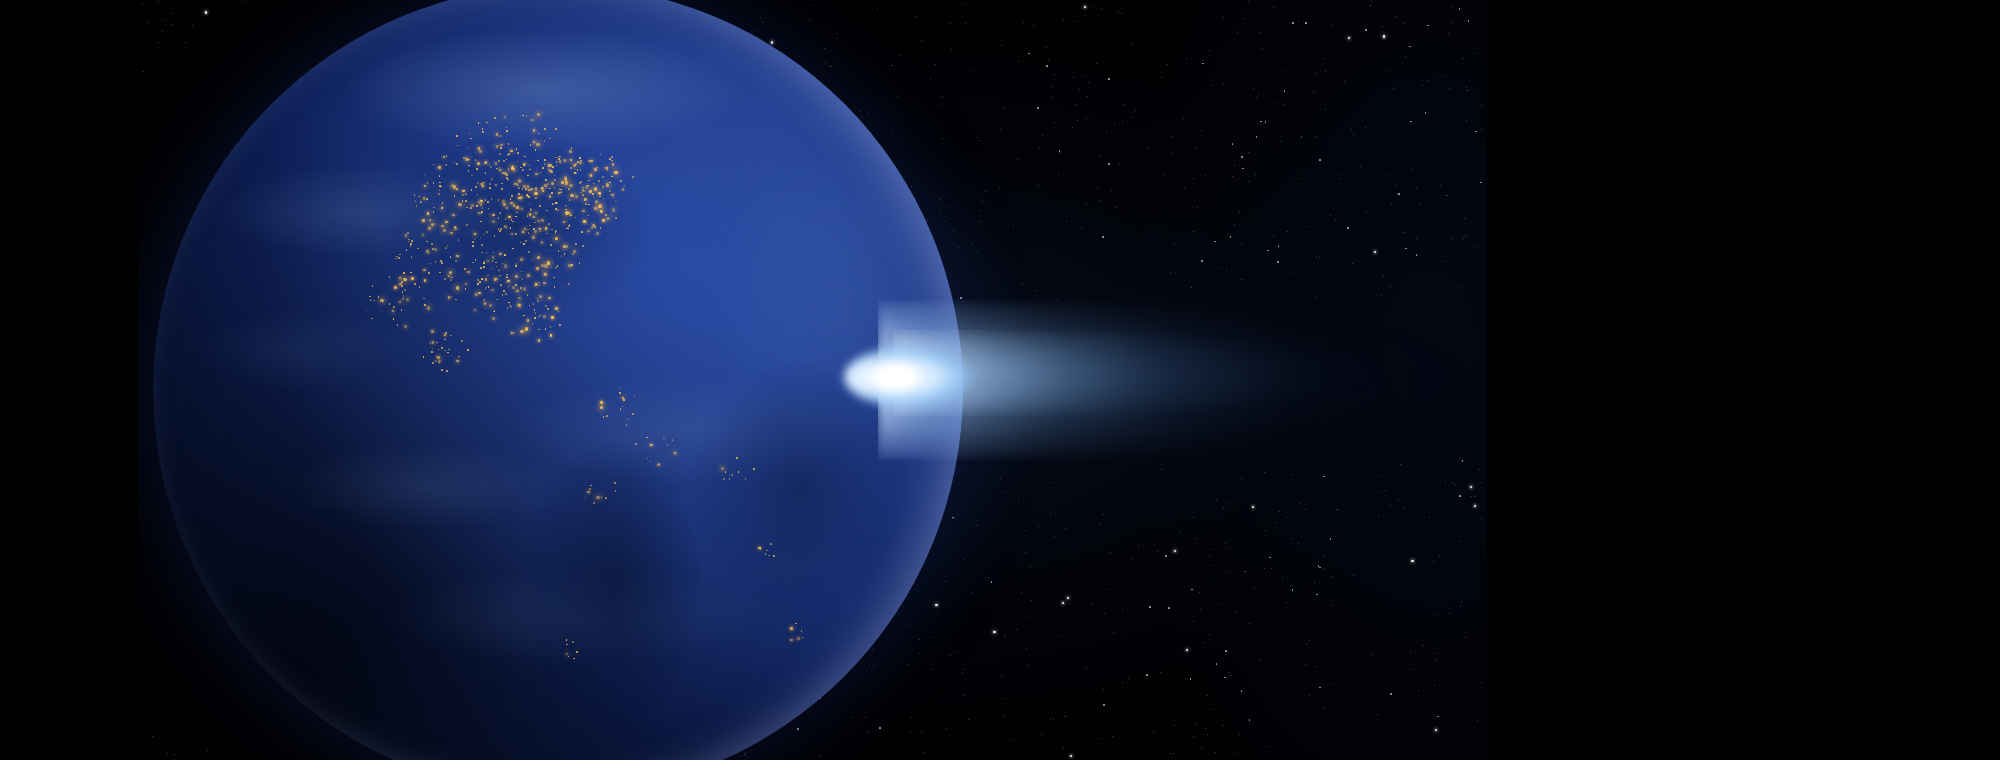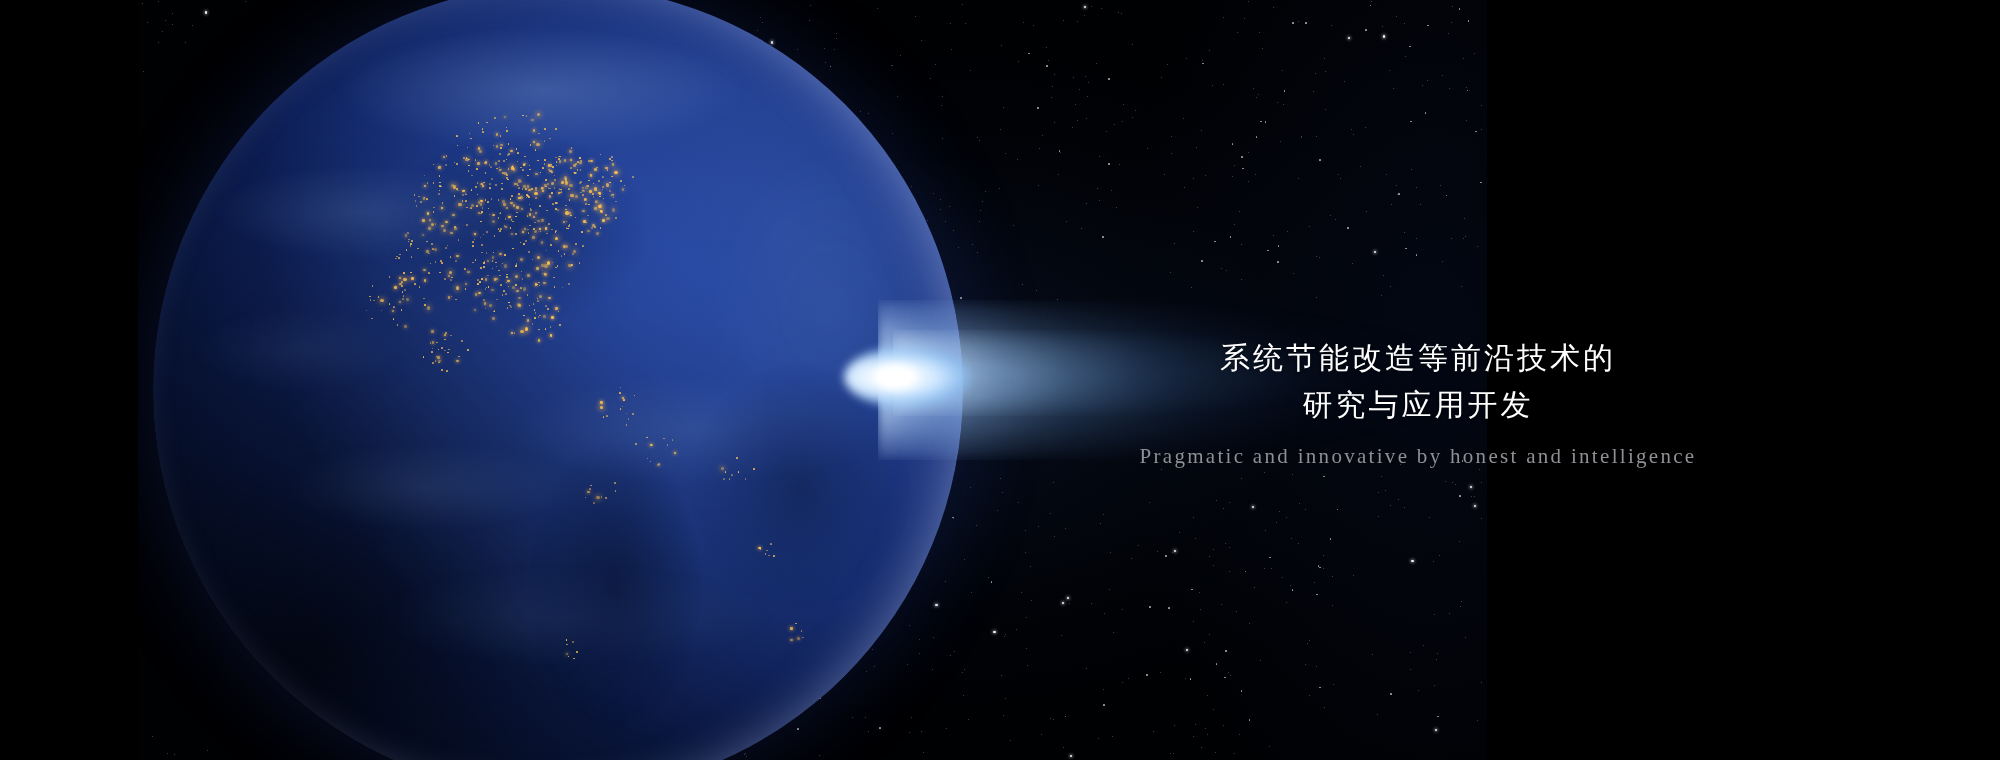--- a/index.html
+++ b/index.html
@@ -1656,19 +1656,14 @@
       <div class="tail2"></div>
       <div class="head"></div>
       <div class="core"></div>
     </div>
 
   </div>
 
   <div class="bar left"></div>
   <div class="bar right"></div>
 
-  <div class="copy">
-    <div class="headline">系统节能改造等前沿技术的</div>
-    <div class="headline">研究与应用开发</div>
-    <div class="subline">Pragmatic and innovative by honest and intelligence</div>
-  </div>
 
 </div>
 
 </body></html>

